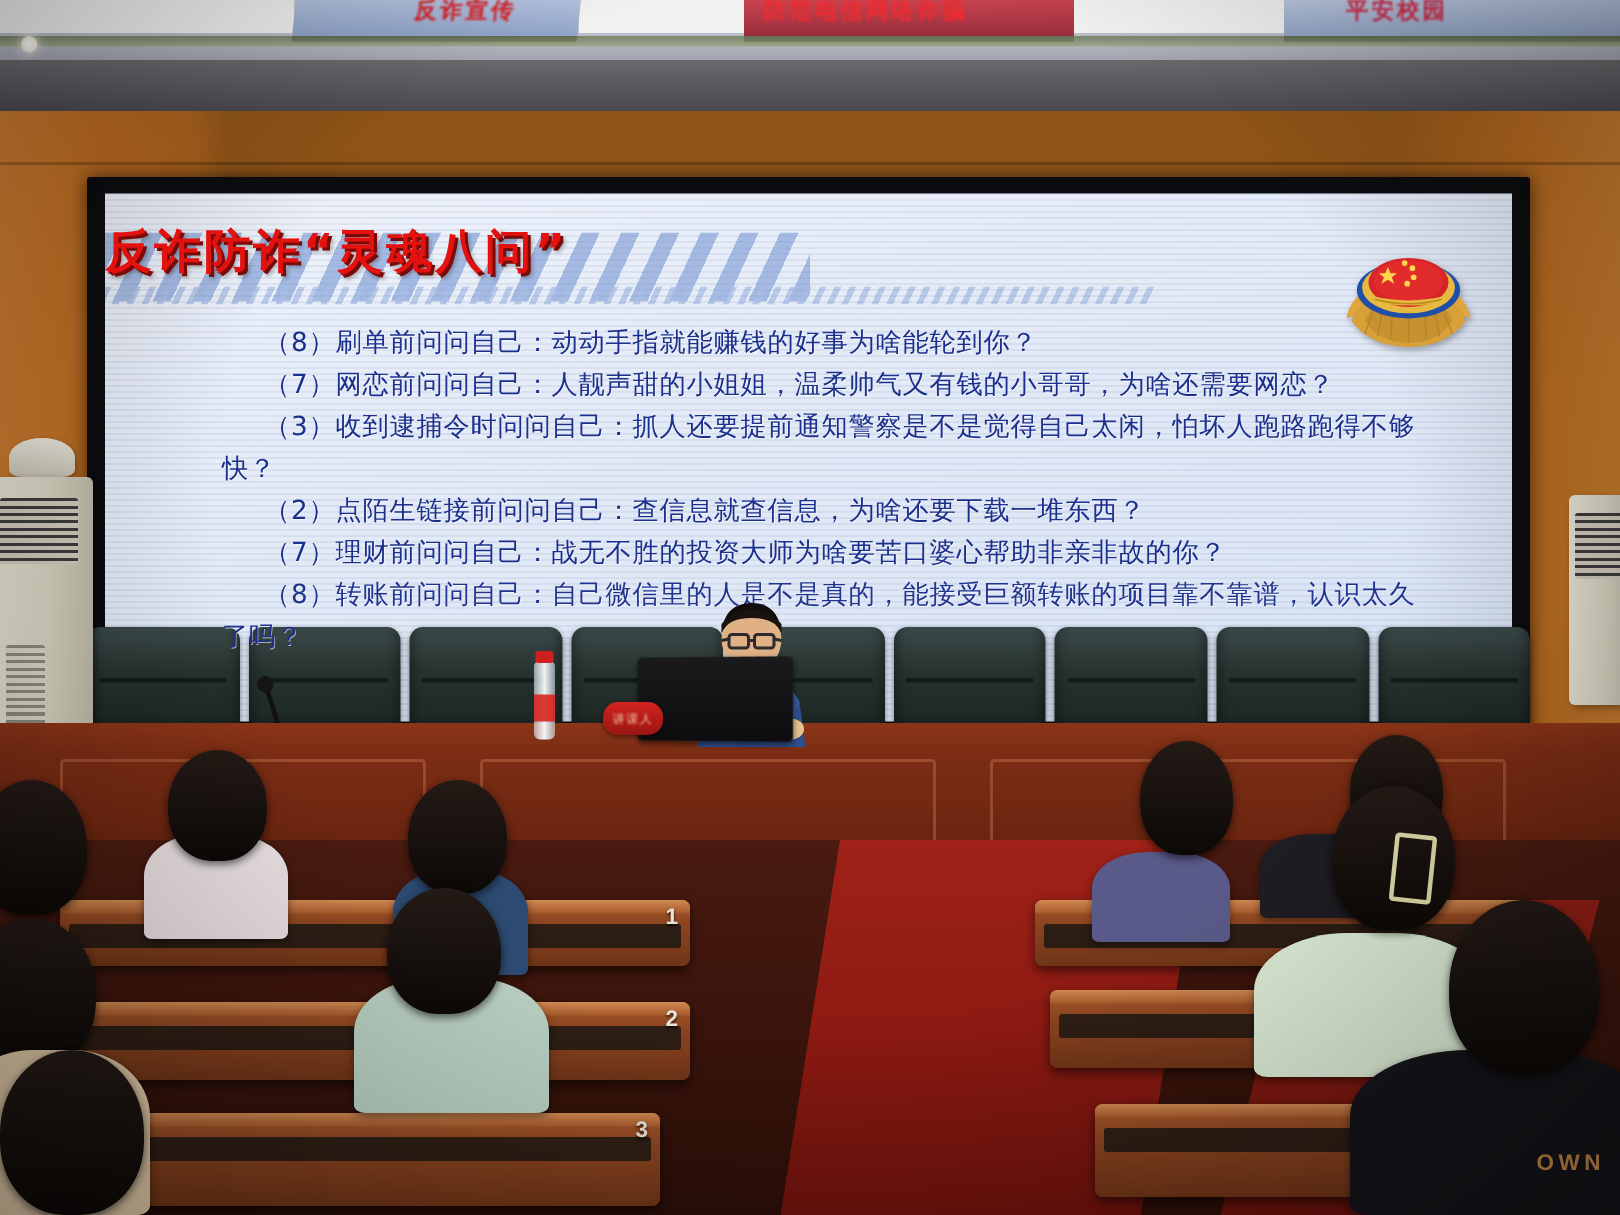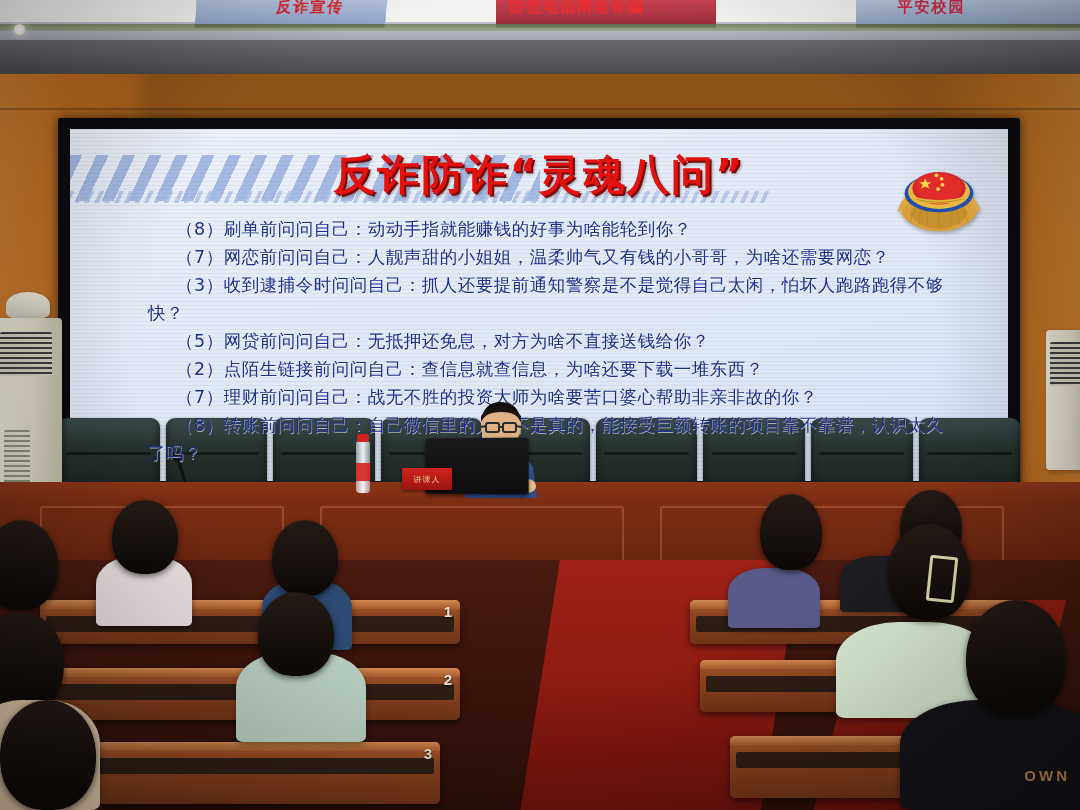--- a/index.html
+++ b/index.html
@@ -48,23 +48,23 @@
   
   .stripes{position:absolute;left:0;top:26px;width:470px;height:46px;overflow:hidden;}
   .stripes .s1{position:absolute;inset:0;
     background:repeating-linear-gradient(115deg,#9db4e0 0 11px,rgba(255,255,255,0) 11px 24px);
     opacity:.9;}
   .stripes2{position:absolute;left:0;top:62px;width:700px;height:12px;overflow:hidden;}
   .stripes2 .s2{position:absolute;inset:0;
     background:repeating-linear-gradient(115deg,#a9bee5 0 4px,rgba(255,255,255,0) 4px 9px);
     opacity:.75;}
 
-  .slide-title{position:absolute;left:0;top:18px;width:938px;text-align:center;
+  .slide-title{position:absolute;left:0;top:18px;width:938px;text-align:left;
     font-family:"DejaVu Sans","Liberation Sans",sans-serif;
-    font-size:42px;font-weight:bold;color:#e4120f;letter-spacing:2px;
+    font-size:31px;font-weight:bold;color:#e4120f;letter-spacing:2px;
     text-shadow:2px 2px 0 #7a0a08,3px 3px 3px rgba(0,0,0,.30);z-index:3;}
 
   
   .badge{position:absolute;right:26px;top:30px;width:86px;height:74px;z-index:3;
     filter:drop-shadow(1px 2px 2px rgba(0,0,0,.3));}
 
   .slide-body{position:absolute;left:78px;top:86px;width:800px;z-index:2;
     font-family:"DejaVu Sans","Liberation Sans",sans-serif;
     font-size:17.5px;line-height:28px;color:#1b2f8c;letter-spacing:.5px;
     text-shadow:0.5px 0.5px 0 rgba(255,255,255,.6);}
@@ -88,22 +88,22 @@
   .mic{position:absolute;left:186px;top:455px;width:3px;height:34px;background:#111;
     transform:rotate(-18deg);transform-origin:bottom;}
   .mic::before{content:"";position:absolute;left:-4px;top:-6px;width:11px;height:11px;
     border-radius:50%;background:#151515;}
 
   
   .presenter{position:absolute;left:455px;top:398px;width:92px;height:100px;z-index:4;}
   .laptop{position:absolute;left:424px;top:438px;width:104px;height:56px;z-index:5;
     background:linear-gradient(180deg,#1a1a1c,#0d0d0f);border-radius:3px;
     box-shadow:0 2px 4px rgba(0,0,0,.6);transform:perspective(300px) rotateY(-6deg);}
-  .nameplate{position:absolute;left:402px;top:468px;width:50px;height:22px;z-index:6;
-    background:linear-gradient(180deg,#d2231f,#9a1512);border-radius:0;
+  .nameplate{position:absolute;left:402px;top:468px;width:40px;height:22px;z-index:6;
+    background:linear-gradient(180deg,#d2231f,#9a1512);border-radius:10px;
     box-shadow:0 1px 3px rgba(0,0,0,.5);display:flex;align-items:center;justify-content:center;font-family:Liberation Serif, serif;}
   .nameplate span{font-size:8px;color:#f3c9a0;letter-spacing:1px;filter:blur(.7px);}
   .bottle{position:absolute;left:356px;top:441px;width:14px;height:52px;z-index:5;
     background:linear-gradient(90deg,rgba(225,235,245,.6),rgba(250,252,255,.95),rgba(200,215,232,.6));
     border-radius:3px 3px 4px 4px;}
   .bottle .cap{position:absolute;left:1px;top:-7px;width:12px;height:8px;background:#cf2020;border-radius:2px;}
   .bottle .lbl{position:absolute;left:0;top:22px;width:14px;height:18px;background:#d8261f;opacity:.9;}
 
   
   .ac{position:absolute;background:linear-gradient(90deg,#e8e4d4,#d9d4c2 55%,#bdb8a6);
@@ -208,21 +208,20 @@
           </g>
           <path d="M20 44 Q50 52 80 44 L80 48 Q50 56 20 48 Z" fill="#e8b93f"></path>
           <path d="M24 47 Q50 54 76 47" stroke="#b8891f" stroke-width="1.2" fill="none"></path>
         </g>
       </svg>
 
       <div class="slide-body">
         <p>（8）刷单前问问自己：动动手指就能赚钱的好事为啥能轮到你？</p>
         <p>（7）网恋前问问自己：人靓声甜的小姐姐，温柔帅气又有钱的小哥哥，为啥还需要网恋？</p>
         <p>（3）收到逮捕令时问问自己：抓人还要提前通知警察是不是觉得自己太闲，怕坏人跑路跑得不够快？</p>
-        <p>（5）网贷前问问自己：无抵押还免息，对方为啥不直接送钱给你？</p>
         <p>（2）点陌生链接前问问自己：查信息就查信息，为啥还要下载一堆东西？</p>
         <p>（7）理财前问问自己：战无不胜的投资大师为啥要苦口婆心帮助非亲非故的你？</p>
         <p class="occl">（8）转账前问问自己：自己微信里的人是不是真的，能接受巨额转账的项目靠不靠谱，认识太久了吗？</p>
       </div>
     </div>
   </div>
 
   <div class="chairs">
     <div class="chair"></div>
     <div class="chair"></div>

